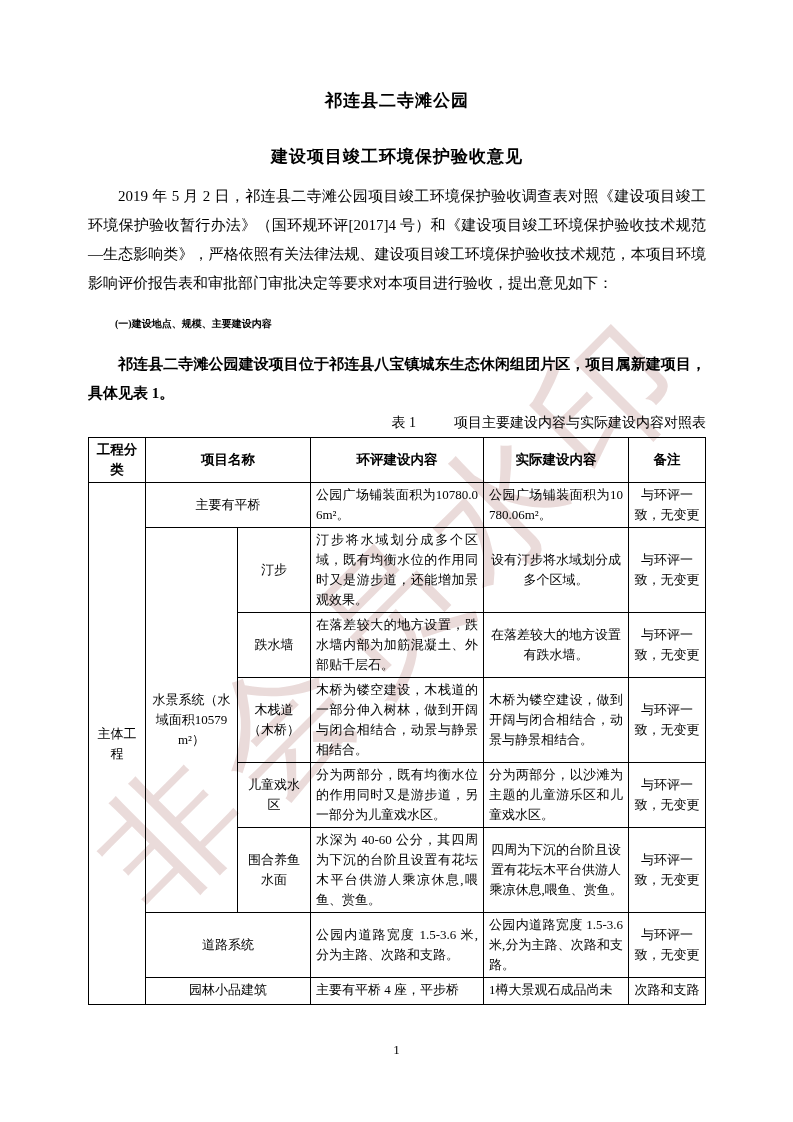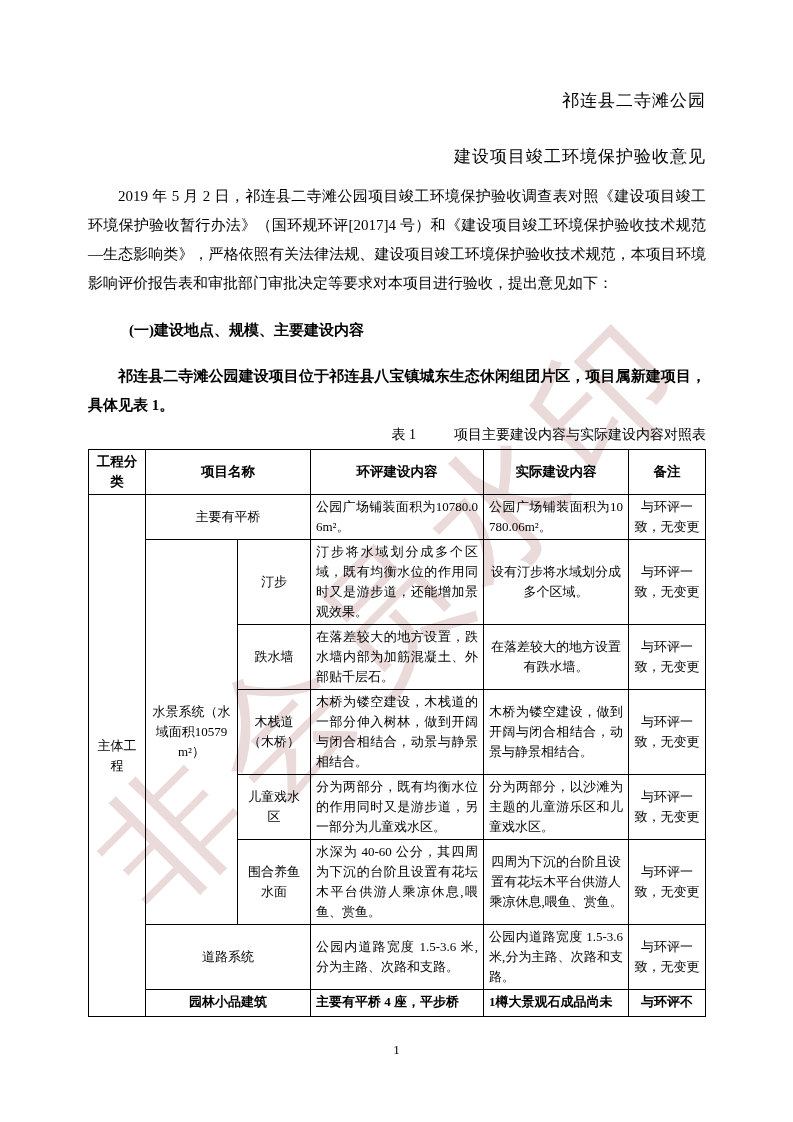--- a/index.html
+++ b/index.html
@@ -26,44 +26,44 @@
   }
   .content{
     position:relative;
     z-index:1;
     width:618px;
     margin:0 0 0 88px;
     padding-top:88px;
   }
   .doc-title{
     margin:0;
-    text-align:right;
+    text-align:center;
     font-size:17px;
-    font-weight:normal;
+    font-weight:bold;
     line-height:26px;
     letter-spacing:1px;
   }
   .doc-title.second{margin-top:30px;}
   p.body-para{
     margin:12px 0 0 0;
     font-size:15px;
     line-height:29px;
     text-align:justify;
     text-indent:2em;
   }
   .section-heading{
     margin:4px 0 0 0;
     font-size:15px;
     font-weight:bold;
     line-height:30px;
     text-indent:2em;
   }
   .sub-heading{
-    margin:17px;
-    font-size:15px;
+    margin:11px;
+    font-size:10px;
     line-height:30px;
     text-indent:1.6em;
   }
   p.body-para.no-gap{margin-top:0;font-weight:bold;}
   .table-caption{
     margin-top:4px;
     text-align:right;
     font-size:14px;
     font-weight:normal;
     line-height:22px;
@@ -94,21 +94,21 @@
   .c-name1{width:92px;}
   .c-name2{width:73px;}
   .c-eia{width:173px;}
   .c-act{width:145px;}
   .c-note{width:77px;}
   td.cell-center{text-align:center;}
   td.cell-left{text-align:justify;}
   tr.row-cut td{
     height:24px;
     vertical-align:top;
-    padding-top:2px;padding-bottom:0;font-weight:bold;
+    padding-top:2px;padding-bottom:0;
   }
   tr.row-cut td .clip{
     height:22px;overflow:hidden;
   }
   .page-number{
     position:absolute;
     left:0;right:0;
     top:1042px;
     text-align:center;
     font-size:13px;
@@ -210,21 +210,21 @@
           <td colspan="2" class="cell-center">
             <div class="clip">园林小品建筑</div>
           </td>
           <td class="cell-left">
             <div class="clip">主要有平桥 4 座，平步桥</div>
           </td>
           <td class="cell-left">
             <div class="clip">1樽大景观石成品尚未</div>
           </td>
           <td class="cell-center">
-            <div class="clip">与环评不</div>
+            <div class="clip">次路和支路</div>
           </td>
         </tr>
       </tbody>
     </table>
 
   </div>
 
   <div class="page-number">1</div>
 
 </div>

